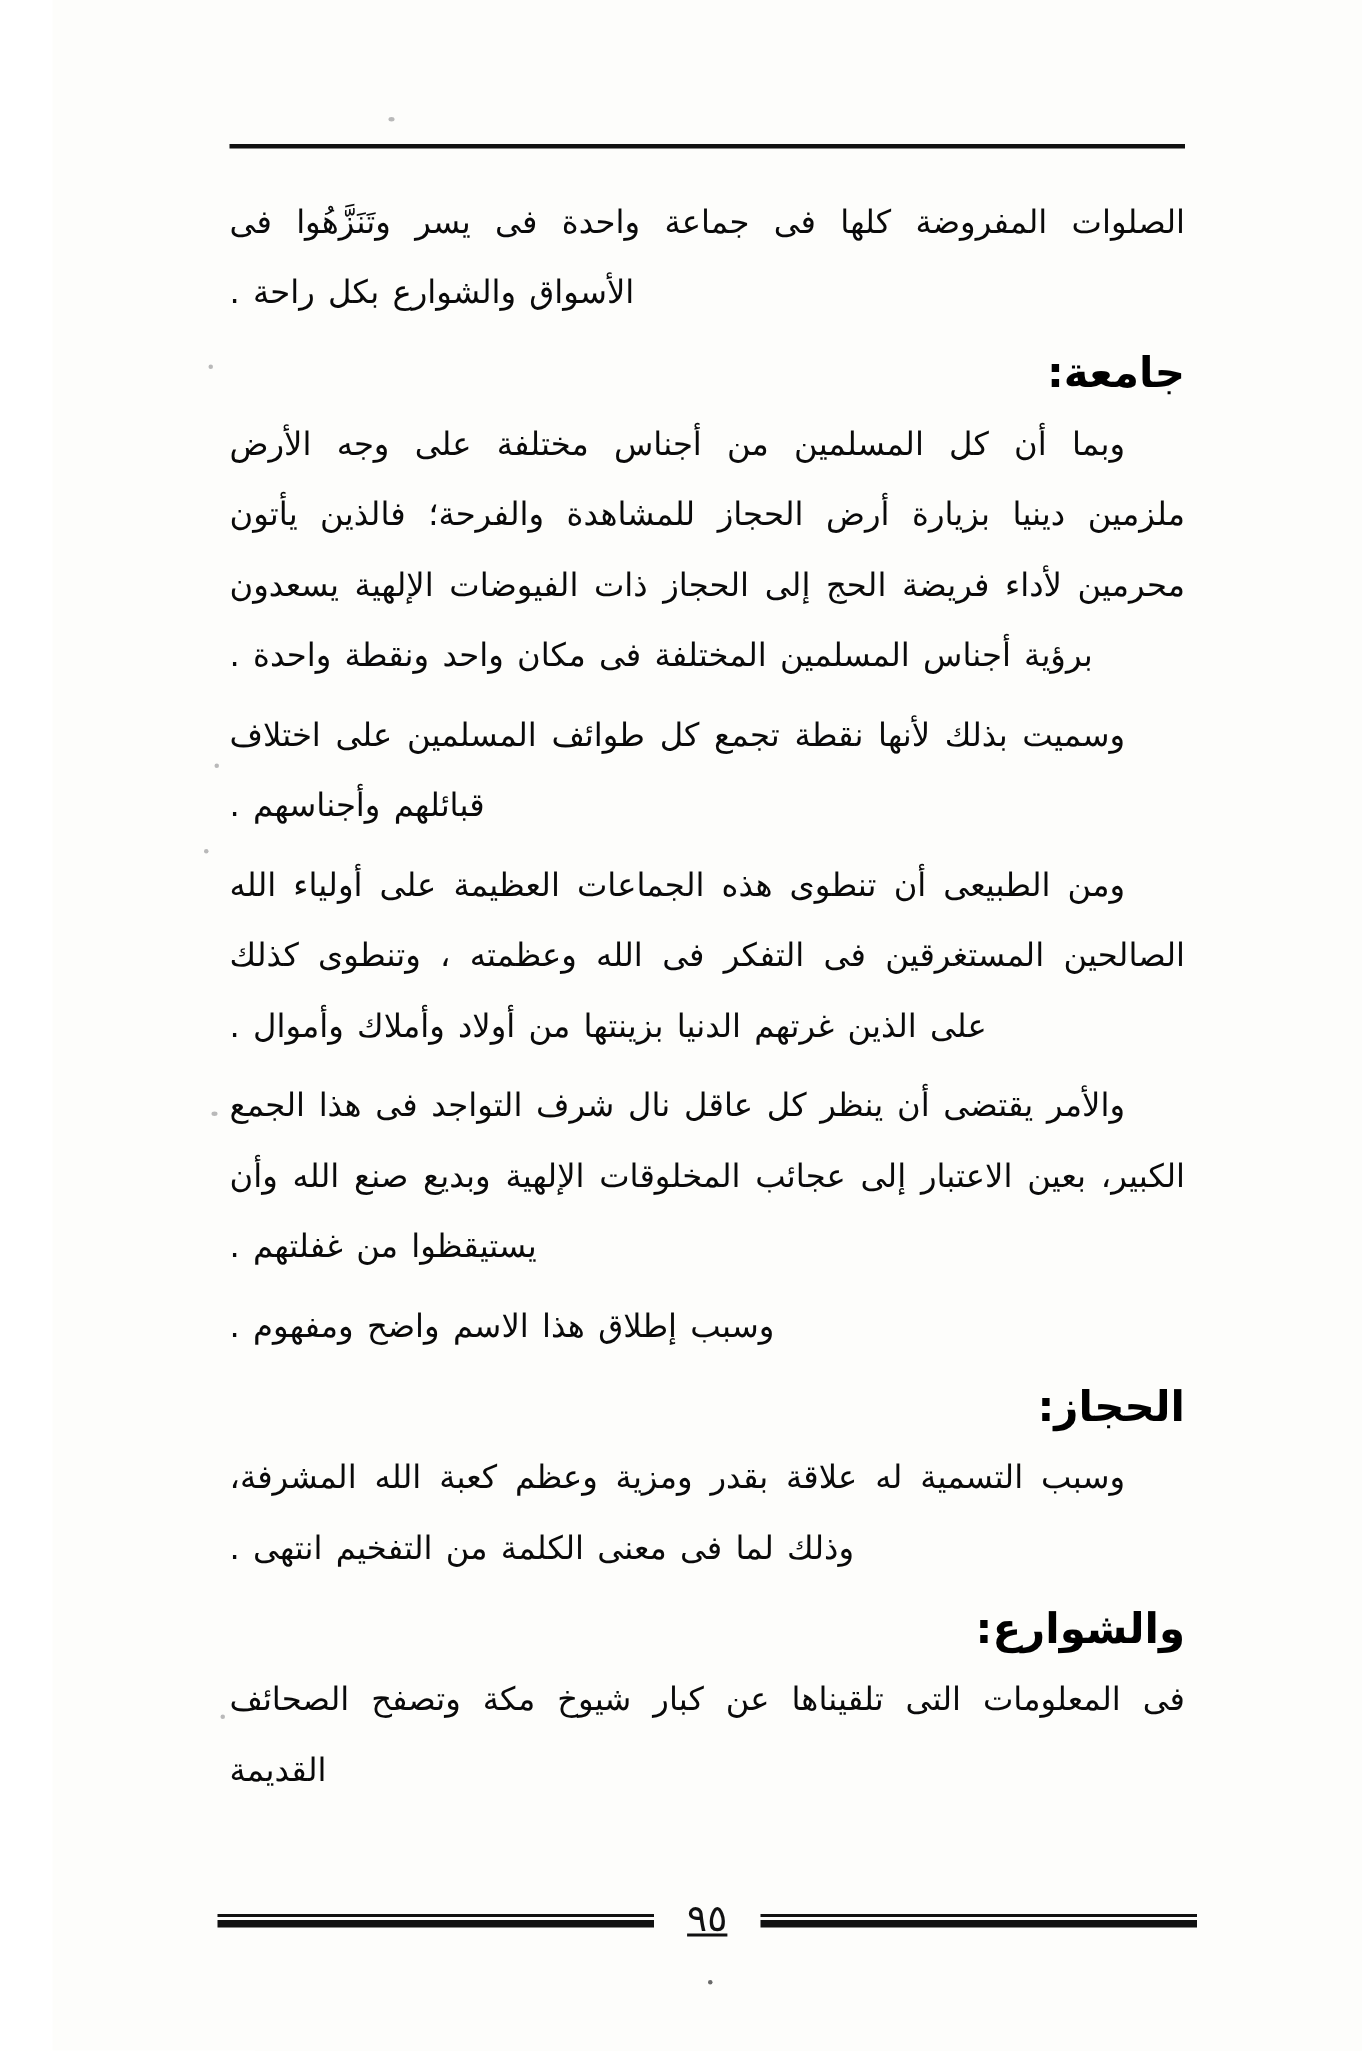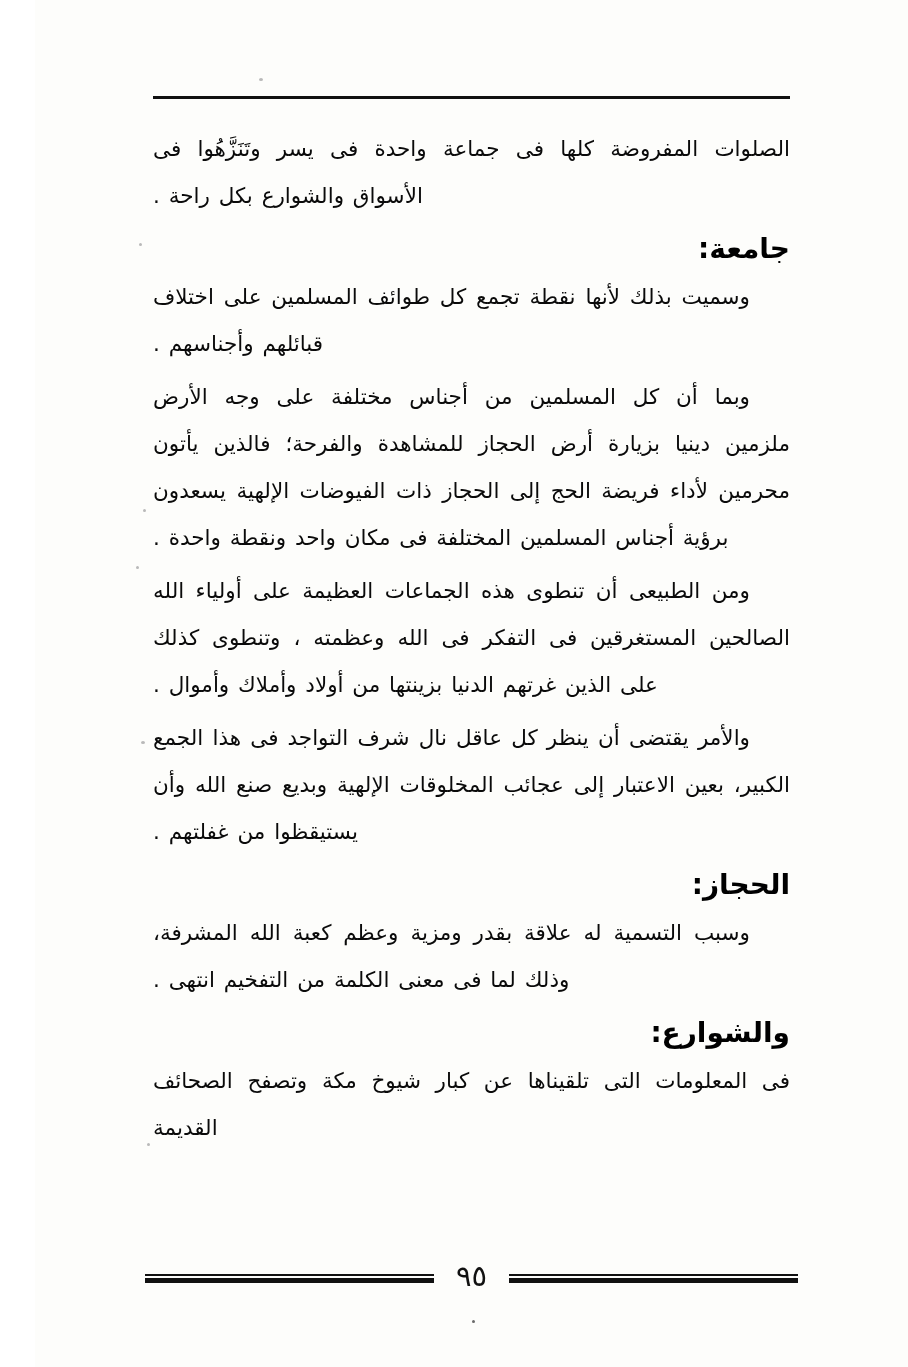--- a/index.html
+++ b/index.html
@@ -94,25 +94,26 @@
     left: 0;
     right: 0;
     background: #111;
   }
   .footer .bar::before { top: 0; height: 2px; }
   .footer .bar::after  { top: 4px; height: 5px; }
 
   .footer .pageno {
     flex: 0 0 auto;
     padding: 0 22px;
-    font-size: 29px;
+    font-size: 25px;
     line-height: 1;
     color: #111;
     transform: translateY(-2px);
     font-family: "DejaVu Sans", "Liberation Sans", sans-serif;
+    text-decoration: underline;
   }
 
   .bottom-dot {
     position: absolute;
     left: 50%;
     bottom: 44px;
     width: 3px;
     height: 3px;
     background: #6a6a6a;
     border-radius: 50%;
@@ -131,29 +132,30 @@
   <div class="speck" style="left:224px;top:78px;width:4px;height:3px;"></div>
 
   <div class="content">
 
     <div class="rule-top"></div>
 
     <p class="para">الصلوات المفروضة كلها فى جماعة واحدة فى يسر وتَنَزَّهُوا فى الأسواق والشوارع بكل راحة .</p>
 
     <h2 class="heading">جامعة:</h2>
 
+    <p class="para indent">وبما أن كل المسلمين من أجناس مختلفة على وجه الأرض ملزمين دينيا بزيارة أرض الحجاز للمشاهدة والفرحة؛ فالذين يأتون محرمين لأداء فريضة الحج إلى الحجاز ذات الفيوضات الإلهية يسعدون برؤية أجناس المسلمين المختلفة فى مكان واحد ونقطة واحدة .</p>
+
     <p class="para indent">وسميت بذلك لأنها نقطة تجمع كل طوائف المسلمين على اختلاف قبائلهم وأجناسهم .</p>
-
-    <p class="para indent">وبما أن كل المسلمين من أجناس مختلفة على وجه الأرض ملزمين دينيا بزيارة أرض الحجاز للمشاهدة والفرحة؛ فالذين يأتون محرمين لأداء فريضة الحج إلى الحجاز ذات الفيوضات الإلهية يسعدون برؤية أجناس المسلمين المختلفة فى مكان واحد ونقطة واحدة .</p>
 
     <p class="para indent">ومن الطبيعى أن تنطوى هذه الجماعات العظيمة على أولياء الله الصالحين المستغرقين فى التفكر فى الله وعظمته ، وتنطوى كذلك على الذين غرتهم الدنيا بزينتها من أولاد وأملاك وأموال .</p>
 
     <p class="para indent">والأمر يقتضى أن ينظر كل عاقل نال شرف التواجد فى هذا الجمع الكبير، بعين الاعتبار إلى عجائب المخلوقات الإلهية وبديع صنع الله وأن يستيقظوا من غفلتهم .</p>
 
 
+    <p class="para indent">وسبب إطلاق هذا الاسم واضح ومفهوم .</p>
 
     <h2 class="heading">الحجاز:</h2>
 
     <p class="para indent">وسبب التسمية له علاقة بقدر ومزية وعظم كعبة الله المشرفة، وذلك لما فى معنى الكلمة من التفخيم انتهى .</p>
 
     <h2 class="heading">والشوارع:</h2>
 
     <p class="para">فى المعلومات التى تلقيناها عن كبار شيوخ مكة وتصفح الصحائف القديمة</p>
 
   </div>

